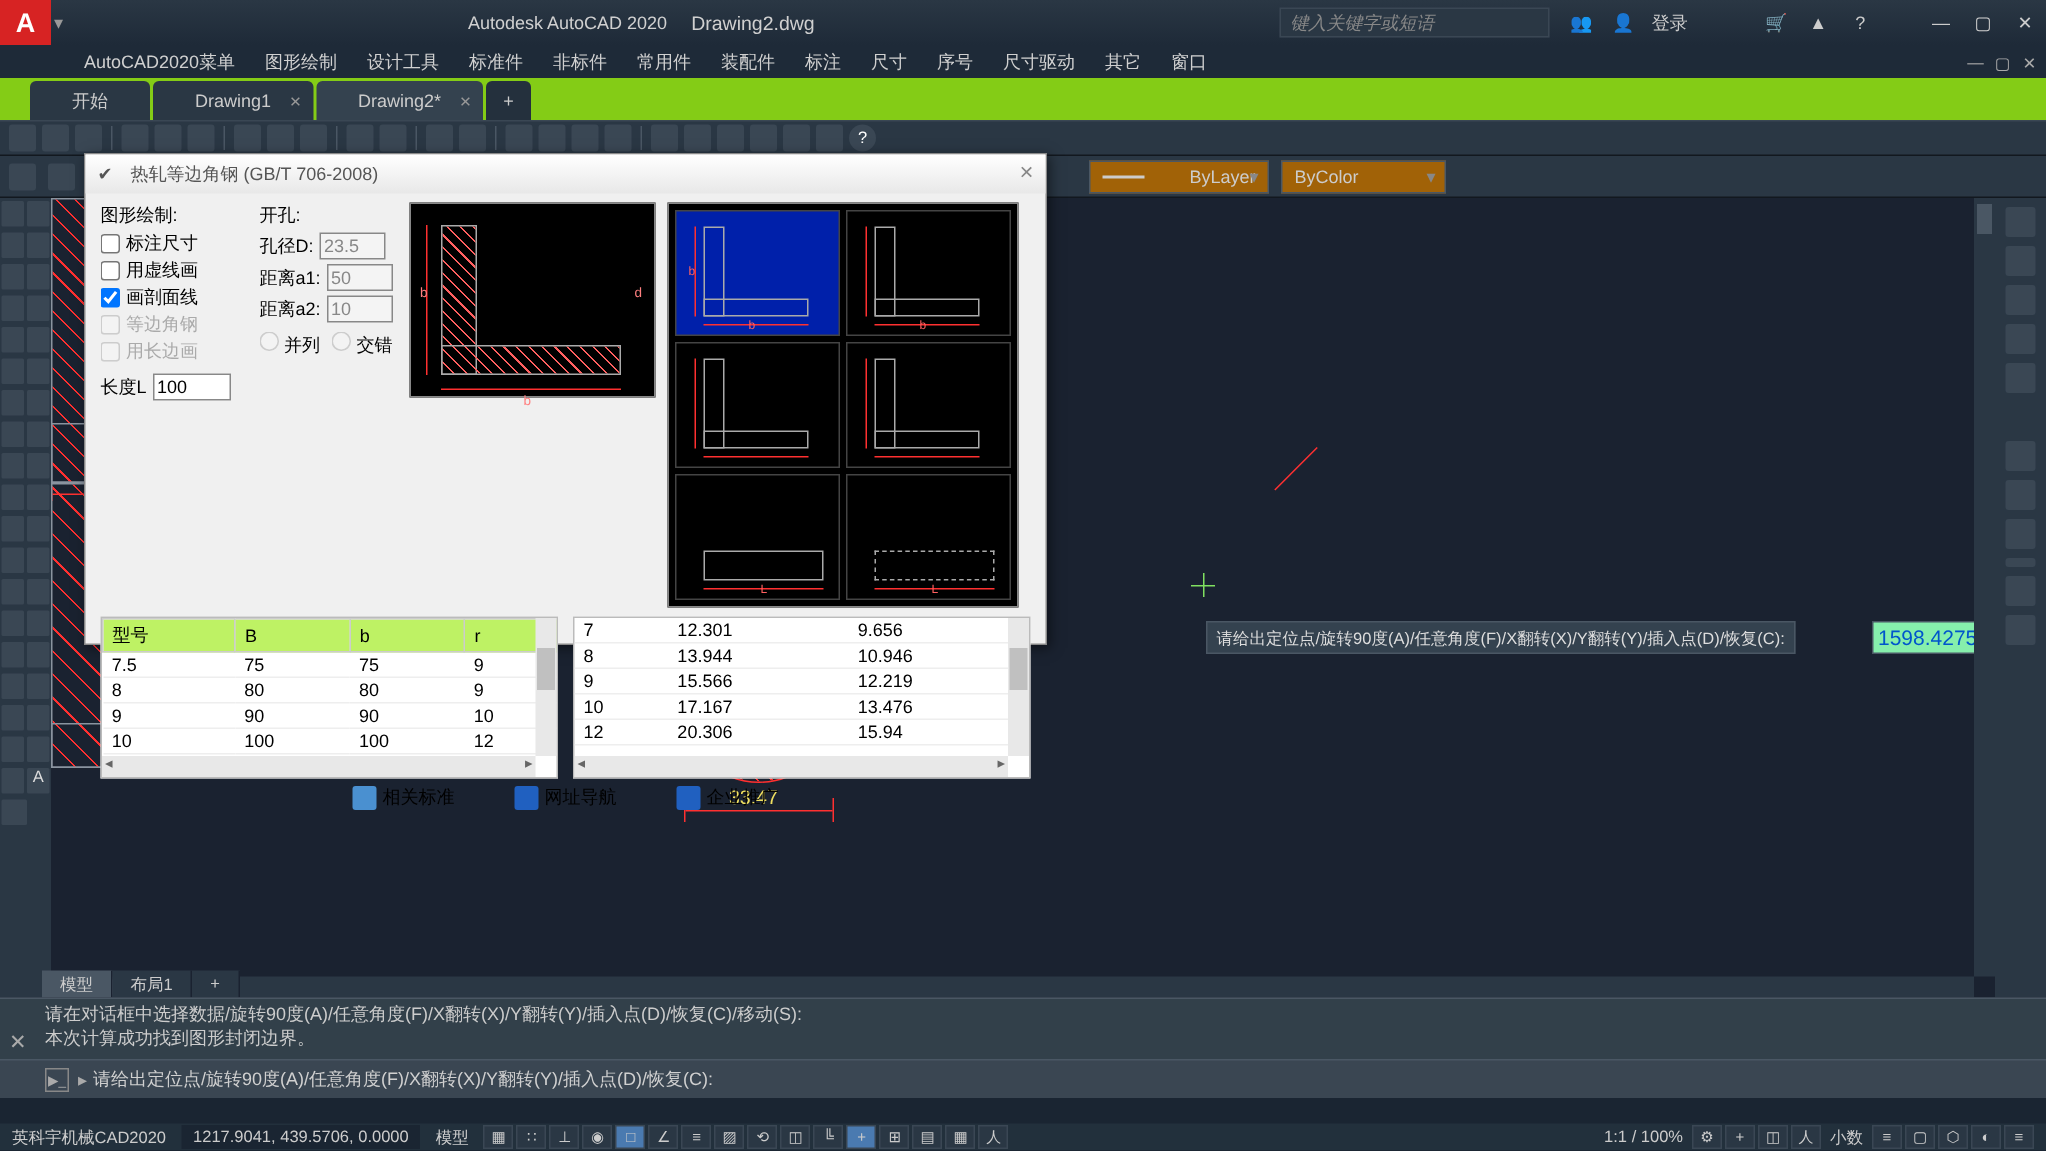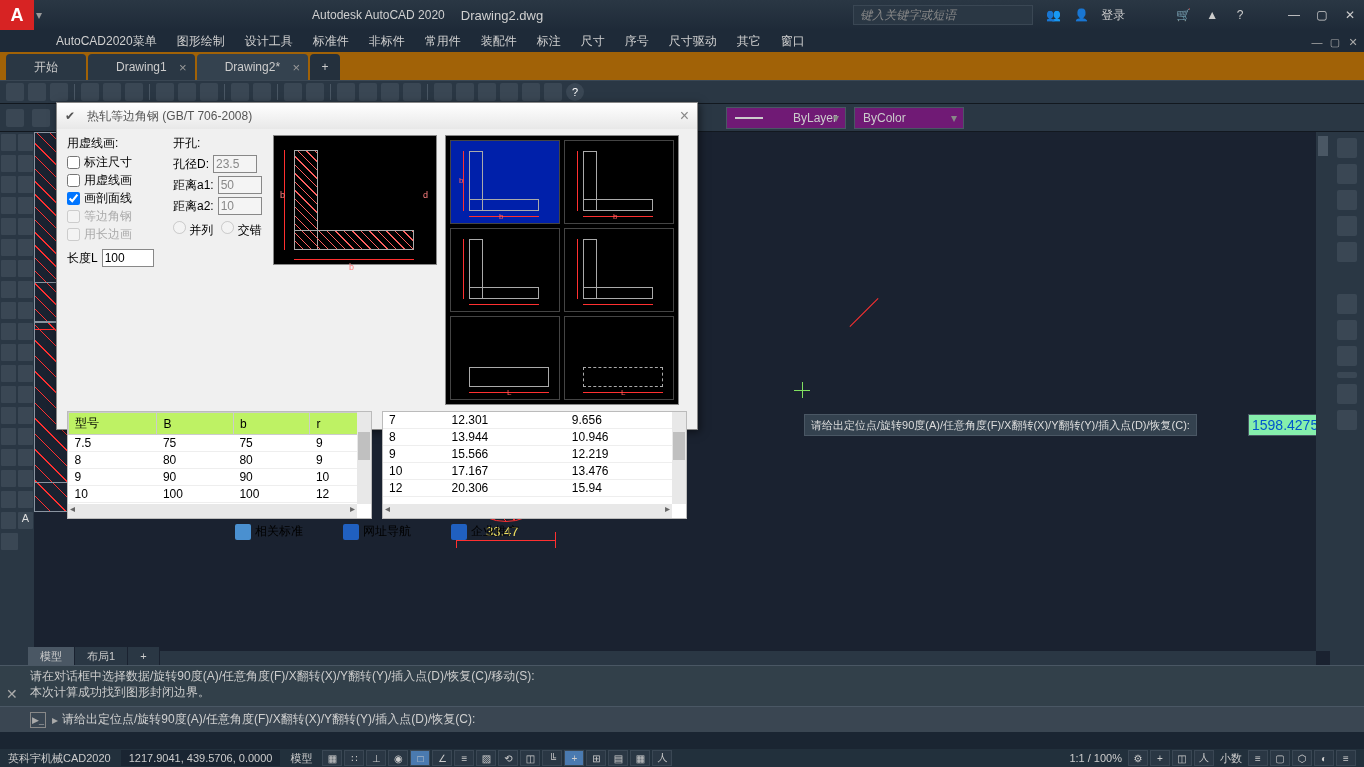--- a/index.html
+++ b/index.html
@@ -18,35 +18,35 @@
 .window-controls { margin-left: auto; display: flex; }
 .window-controls div { width: 28px; height: 24px; display: flex; align-items: center; justify-content: center; color: #ccc; }
 
 
 .menubar { height: 22px; background: #1e2a38; display: flex; align-items: center; padding: 0 12px 0 48px; gap: 4px; }
 .menubar .mi { padding: 0 8px; color: #d0d0d0; font-size: 12px; }
 .inner-wc { position: absolute; right: 2px; top: 34px; display:flex; }
 .inner-wc div { width: 18px; height: 16px; color: #aaa; font-size: 11px; display:flex; align-items:center; justify-content:center;}
 
 
-.doctabs { height: 28px; background: #a16207; display: flex; align-items: flex-end; padding-left: 6px; }
+.doctabs { height: 28px; background: #84cc16; display: flex; align-items: flex-end; padding-left: 20px; }
 .doctab { height: 26px; padding: 0 28px; background: #2a3744; display: flex; align-items: center; color: #ccc; border-top-left-radius: 4px; border-top-right-radius: 4px; margin-right: 2px; position: relative; }
 .doctab.active { background: #34424f; }
 .doctab .close { position: absolute; right: 8px; color: #999; font-size: 13px; }
 .doctab.addtab { width: 30px; padding: 0; justify-content: center; background: #24303d;}
 
 
 .toolbar { height: 24px; background: #2a3744; border-top: 1px solid #3a4754; border-bottom: 1px solid #12181f; display: flex; align-items: center; padding: 0 6px; gap: 4px; }
 .tb-ico { width: 18px; height: 18px; background: #3a4754; border-radius: 2px; }
 .tb-sep { width: 1px; height: 16px; background: #4a5764; margin: 0 2px; }
 .tb-help { width:18px; height:18px; border-radius:50%; background:#3a4754; color:#fff; display:flex; align-items:center; justify-content:center; font-size:11px;}
 
 
 .propbar { height: 28px; background: #2a3744; border-bottom: 1px solid #12181f; display: flex; align-items: center; padding: 0 6px; gap: 8px; }
-.prop-dd { height: 22px; background: #701a75; border: 1px solid #4a5764; display: flex; align-items: center; padding: 0 8px; color: #ccc; position: relative; }
+.prop-dd { height: 22px; background: #a16207; border: 1px solid #4a5764; display: flex; align-items: center; padding: 0 8px; color: #ccc; position: relative; }
 .prop-dd::after { content: "▾"; position: absolute; right: 6px; color: #888; }
 .prop-line { width: 40px; height: 2px; background: #ccc; margin-right: 30px; }
 
 
 .mainarea { position: absolute; top: 132px; left: 34px; right: 34px; bottom: 102px; background: #1a2230; }
 .vscroll { position: absolute; right: 0; top: 0; bottom: 14px; width: 14px; background: #2a3744; }
 .vscroll .thumb { position:absolute; left:2px; right:2px; top:4px; height:20px; background:#4a5764; }
 .hscroll { position: absolute; left: 0; right: 14px; bottom: 0; height: 14px; background: #2a3744; }
 .hscroll .thumb { position:absolute; top:2px; bottom:2px; left:4px; width:60px; background:#4a5764; }
 
@@ -401,21 +401,21 @@
 </div>
 
 <div class="dialog">
   <div class="dlg-title">
     <span class="dico">✔</span>
     <span>热轧等边角钢 (GB/T 706-2008)</span>
     <span class="dlg-close">×</span>
   </div>
   <div class="dlg-body">
     <div class="opts-col">
-      <div class="opts-title">用虚线画:</div>
+      <div class="opts-title">图形绘制:</div>
       <label class="chk">
           <input type="checkbox" style="">
           <span>标注尺寸</span>
         </label>
       <label class="chk">
           <input type="checkbox" style="">
           <span>用虚线画</span>
         </label>
       <label class="chk">
           <input type="checkbox" checked="" style="">

